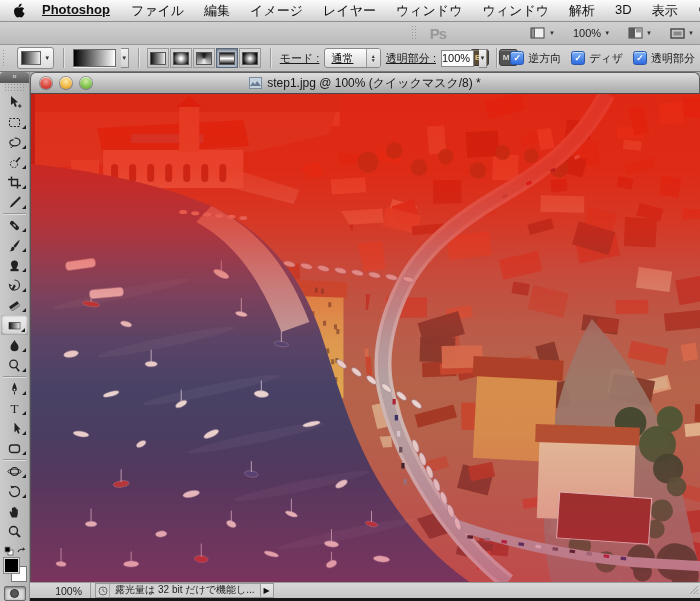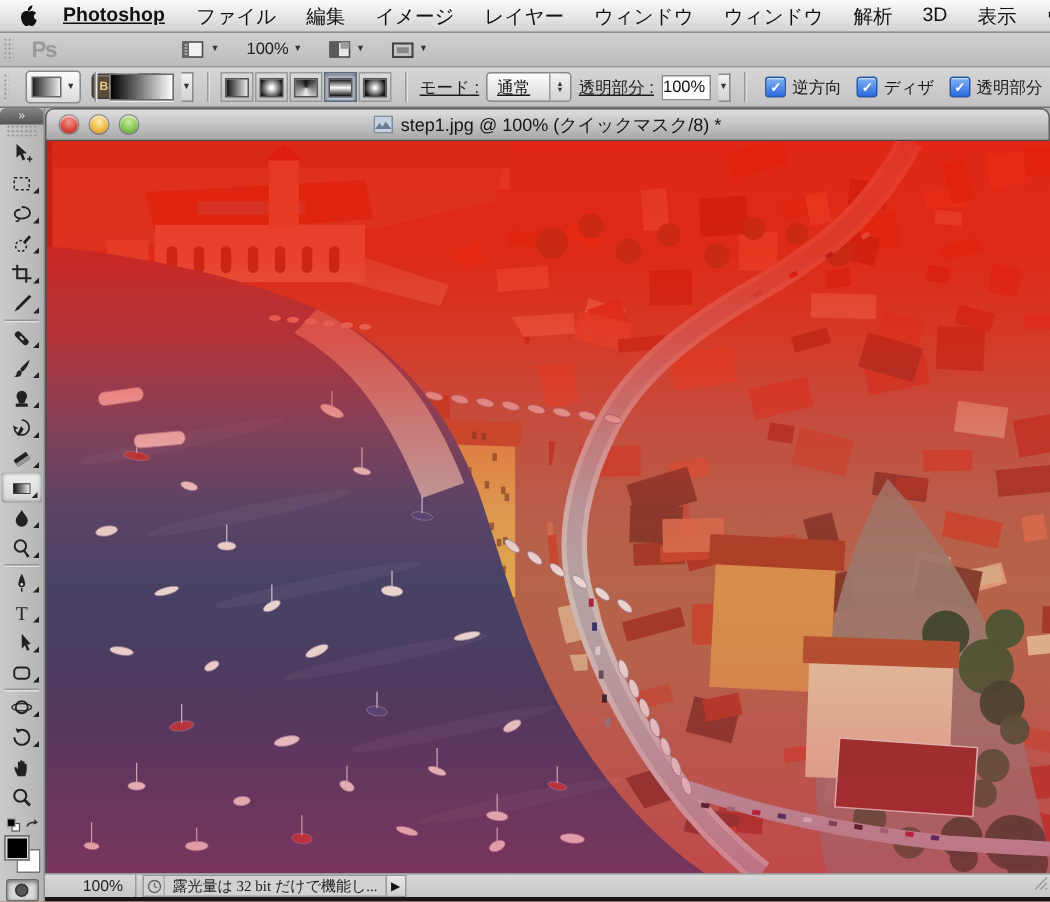--- a/index.html
+++ b/index.html
@@ -3,21 +3,21 @@
 <meta charset="utf-8">
 <style>
   html,body{margin:0;padding:0;}
   body{width:700px;height:601px;overflow:hidden;font-family:"Liberation Sans",sans-serif;background:#b0b0b0;-webkit-font-smoothing:antialiased;}
   
   .menubar{height:22px;box-sizing:border-box;display:flex;align-items:center;background:linear-gradient(#fbfbfb,#d2d2d2);border-bottom:1px solid #8f8f8f;padding-left:10px;}
   .menubar .apple{width:16px;display:flex;justify-content:center;margin:0 6px 0 2px;}
   .menu-item{font-size:13px;color:#111;padding:0 10px;white-space:nowrap;}
   .menu-item.app{font-weight:bold;padding:0 11px;text-decoration:underline;}
   
-  .appbar{height:23px;box-sizing:border-box;display:flex;align-items:center;background:linear-gradient(#d0d0d0,#bcbcbc);border-bottom:1px solid #969696;gap:6px;padding-left:2px;}
+  .appbar{height:23px;box-sizing:border-box;display:flex;align-items:center;background:linear-gradient(#d0d0d0,#bcbcbc);border-bottom:1px solid #969696;gap:6px;padding-left:2px;justify-content:flex-end;}
   .grip{width:7px;height:70%;background-image:radial-gradient(#999 32%,rgba(0,0,0,0) 34%);background-size:3px 3px;margin-right:2px;}
   .ps-logo{font-size:15px;font-weight:bold;color:#999;letter-spacing:-1px;margin:0 12px 0 4px;}
   .sq-btn{width:17px;height:15px;border-radius:3px;border:1px solid #3c3c3c;display:flex;align-items:center;justify-content:center;font-size:8px;font-weight:bold;box-shadow:inset 0 1px 0 rgba(255,255,255,.25);margin-top:48px;}
   .sq-btn.br{background:#5a4a38;color:#e8c98c;margin-left:6px;}
   .sq-btn.mb{background:#525252;color:#d8d8d8;margin-left:4px;}
   .bar-group{display:flex;align-items:center;gap:3px;padding:0 6px;}
   .caret{font-size:6px;color:#333;line-height:6px;}
   .zoom-label{font-size:11px;color:#222;}
   
   .optionsbar{height:27px;box-sizing:border-box;display:flex;align-items:center;background:linear-gradient(#d6d6d6,#c2c2c2);border-bottom:1px solid #787878;gap:5px;padding-left:2px;}
@@ -69,21 +69,21 @@
     rgba(233,25,8,0.78) 16%,
     rgba(230,32,22,0.66) 27%,
     rgba(218,40,48,0.45) 38%,
     rgba(205,45,80,0.22) 50%,
     rgba(198,42,92,0.11) 60%,
     rgba(198,40,92,0.14) 70%,
     rgba(202,35,88,0.26) 82%,
     rgba(206,30,78,0.42) 100%);}
   .statusbar{height:16px;box-sizing:border-box;background:linear-gradient(#d8d8d8,#c6c6c6);border-top:1px solid #9a9a9a;display:flex;align-items:center;font-size:10px;color:#222;position:relative;}
   .zoomfield{width:52px;text-align:right;padding-right:8px;border-right:1px solid #9a9a9a;height:100%;display:flex;align-items:center;justify-content:flex-end;font-size:10.5px;}
-  .tipbox{display:flex;align-items:center;height:13px;border:1px solid #999;background:#d2d2d2;margin-left:4px;font-family:Liberation Serif, serif;}
+  .tipbox{display:flex;align-items:flex-end;height:13px;border:1px solid #999;background:#d2d2d2;margin-left:4px;}
   .tip-icon{width:13px;display:flex;justify-content:center;align-items:center;border-right:1px solid #aaa;height:100%;}
   .tiptext{padding:0 5px;font-size:10px;white-space:nowrap;}
   .arrowbtn{width:12px;height:100%;border-left:1px solid #999;display:flex;align-items:center;justify-content:center;font-size:8px;color:#111;background:linear-gradient(#e8e8e8,#cfcfcf);}
   .resize-grip{position:absolute;right:1px;bottom:1px;}
   .winbottom{height:3px;background:#161616;}
 </style>
 </head>
 <body>
 
 <svg width="0" height="0" style="position:absolute">

